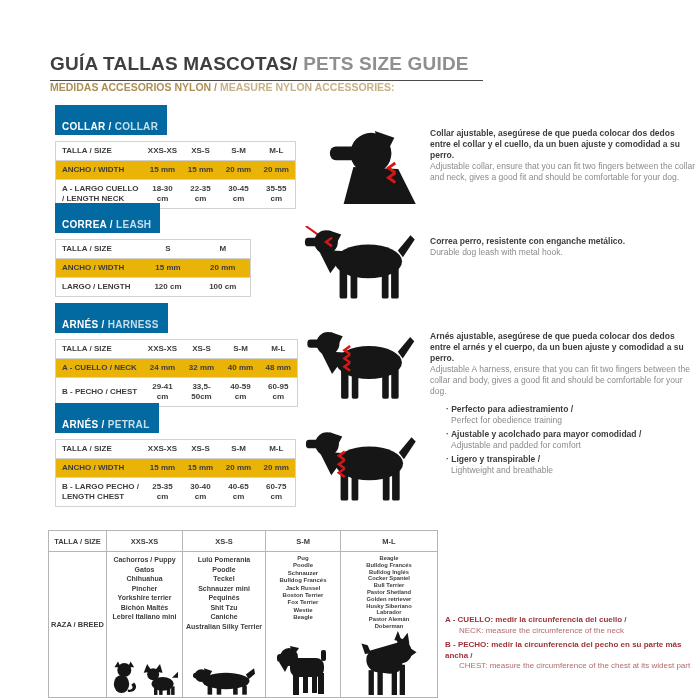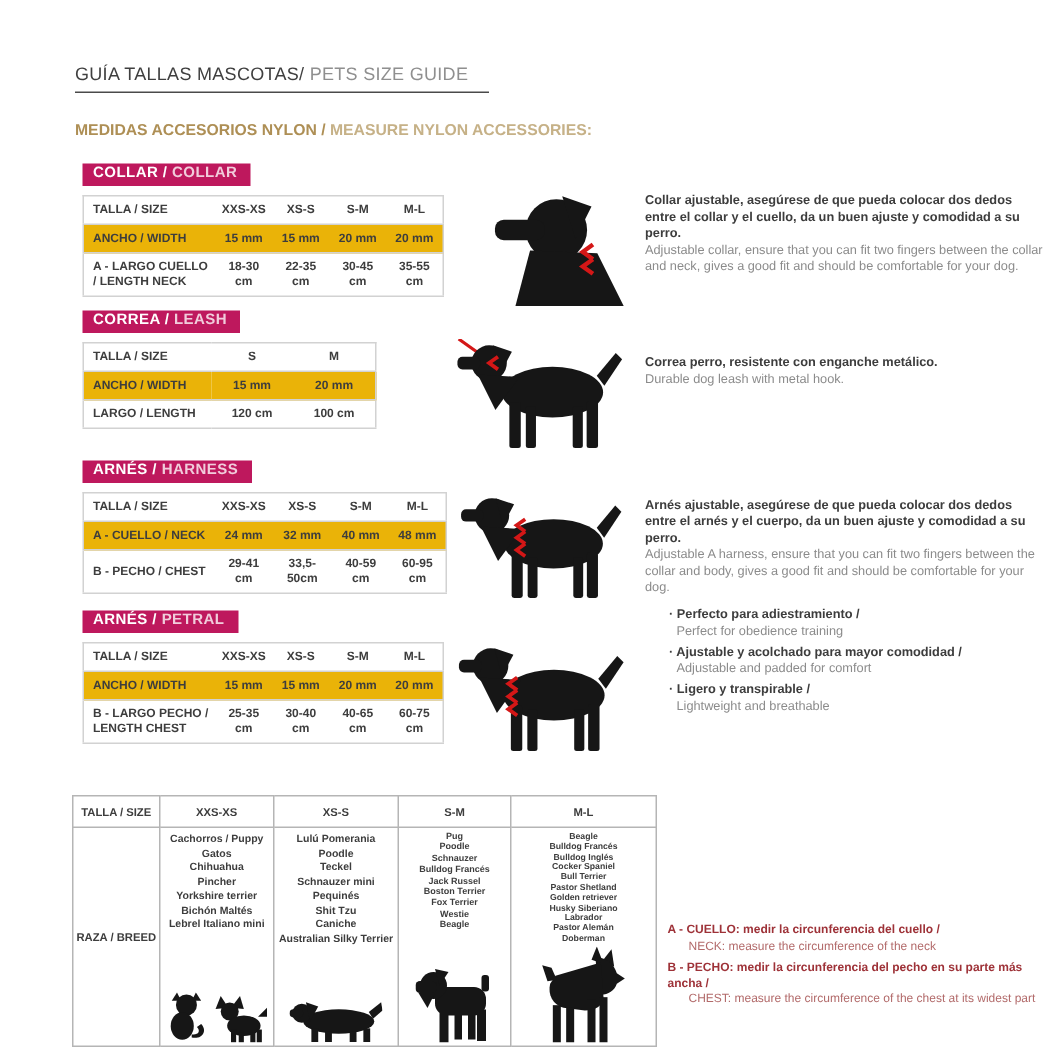--- a/index.html
+++ b/index.html
@@ -1,31 +1,31 @@
 <!DOCTYPE html>
 <html><head>
 <meta charset="utf-8">
 <style>
   * { margin:0; padding:0; box-sizing:border-box; }
   html,body { width:700px; height:700px; background:#fff; overflow:hidden;
     font-family:"Liberation Sans", sans-serif; color:#3d3d3d; position:relative; }
   .abs { position:absolute; }
 
   
-  .title { left:50px; top:42px; font-size:12px; font-weight:400; letter-spacing:.2px;
+  .title { left:50px; top:53px; font-size:19px; font-weight:700; letter-spacing:.2px;
     border-bottom:1.5px solid #4a4a4a; padding:0 14px 5px 0; white-space:nowrap; }
   .title .t-es { color:#3f3f3f; }
   .title .t-en { color:#8f8f8f; }
   .subtitle { left:50px; top:81px; font-size:10.5px; font-weight:700; white-space:nowrap; }
   .subtitle .s-es { color:#AE8F55; }
   .subtitle .s-en { color:#C6B187; }
 
   
-  .badge { display:inline-block; background:#be185d; color:#fff; font-weight:700;
-    font-size:10px; letter-spacing:.3px; padding:1px 9px 3px 7px; white-space:nowrap; }
+  .badge { display:inline-block; background:#0369a1; color:#fff; font-weight:700;
+    font-size:10px; letter-spacing:.3px; padding:16px 9px 3px 7px; white-space:nowrap; }
   .badge .b-en { color:rgba(255,255,255,.78); }
 
   
   table.sizes { border-collapse:collapse; background:#fff; border:1px solid #d2d2d2; }
   table.sizes th, table.sizes td { font-size:8px; font-weight:700; color:#3d3d3d;
     text-align:center; padding:4px 2px; border-bottom:1px solid #d2d2d2; line-height:10px; }
   table.sizes .lbl { text-align:left; padding-left:6px; }
   tr.shade { background:#eab308; }
 
   

